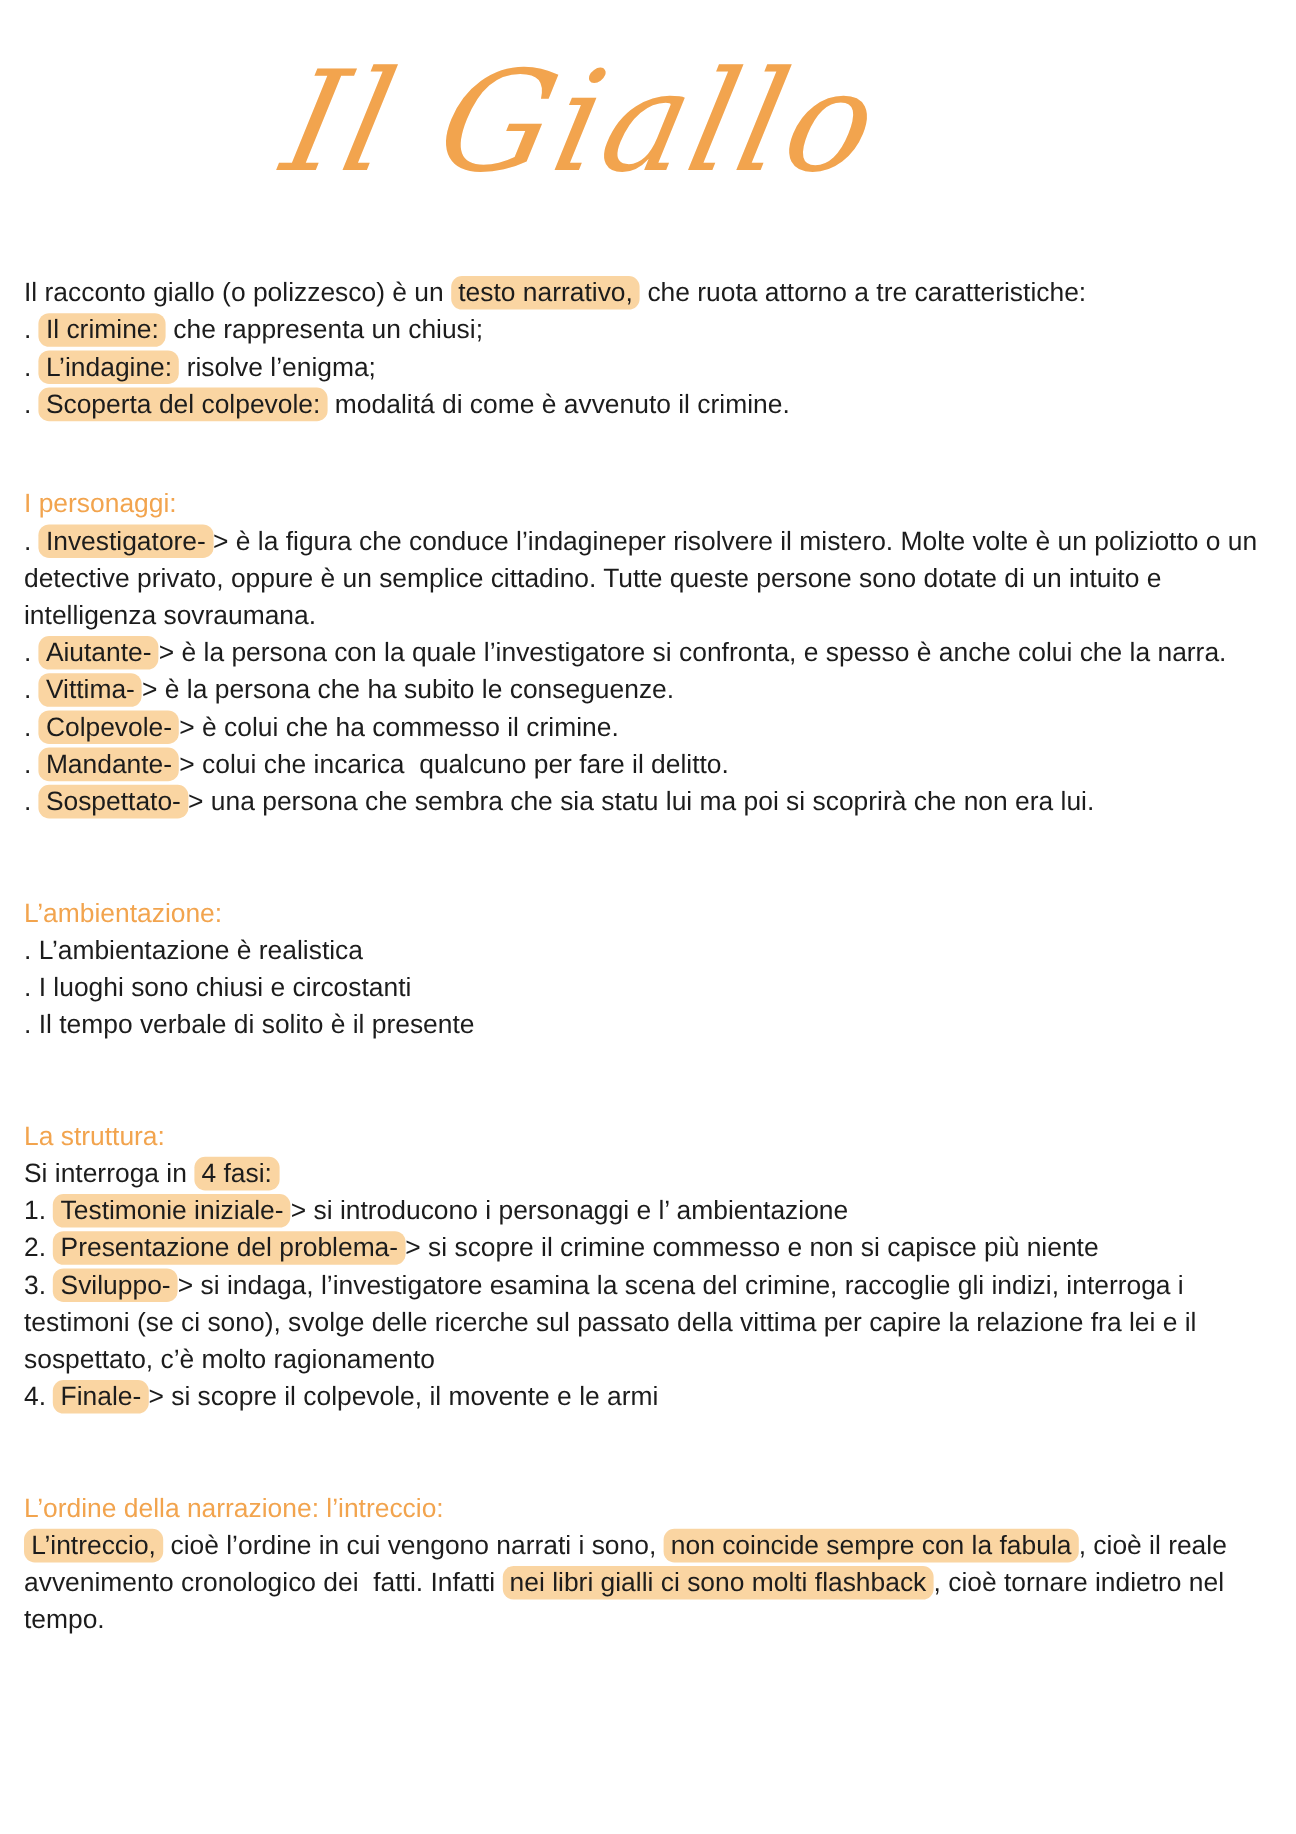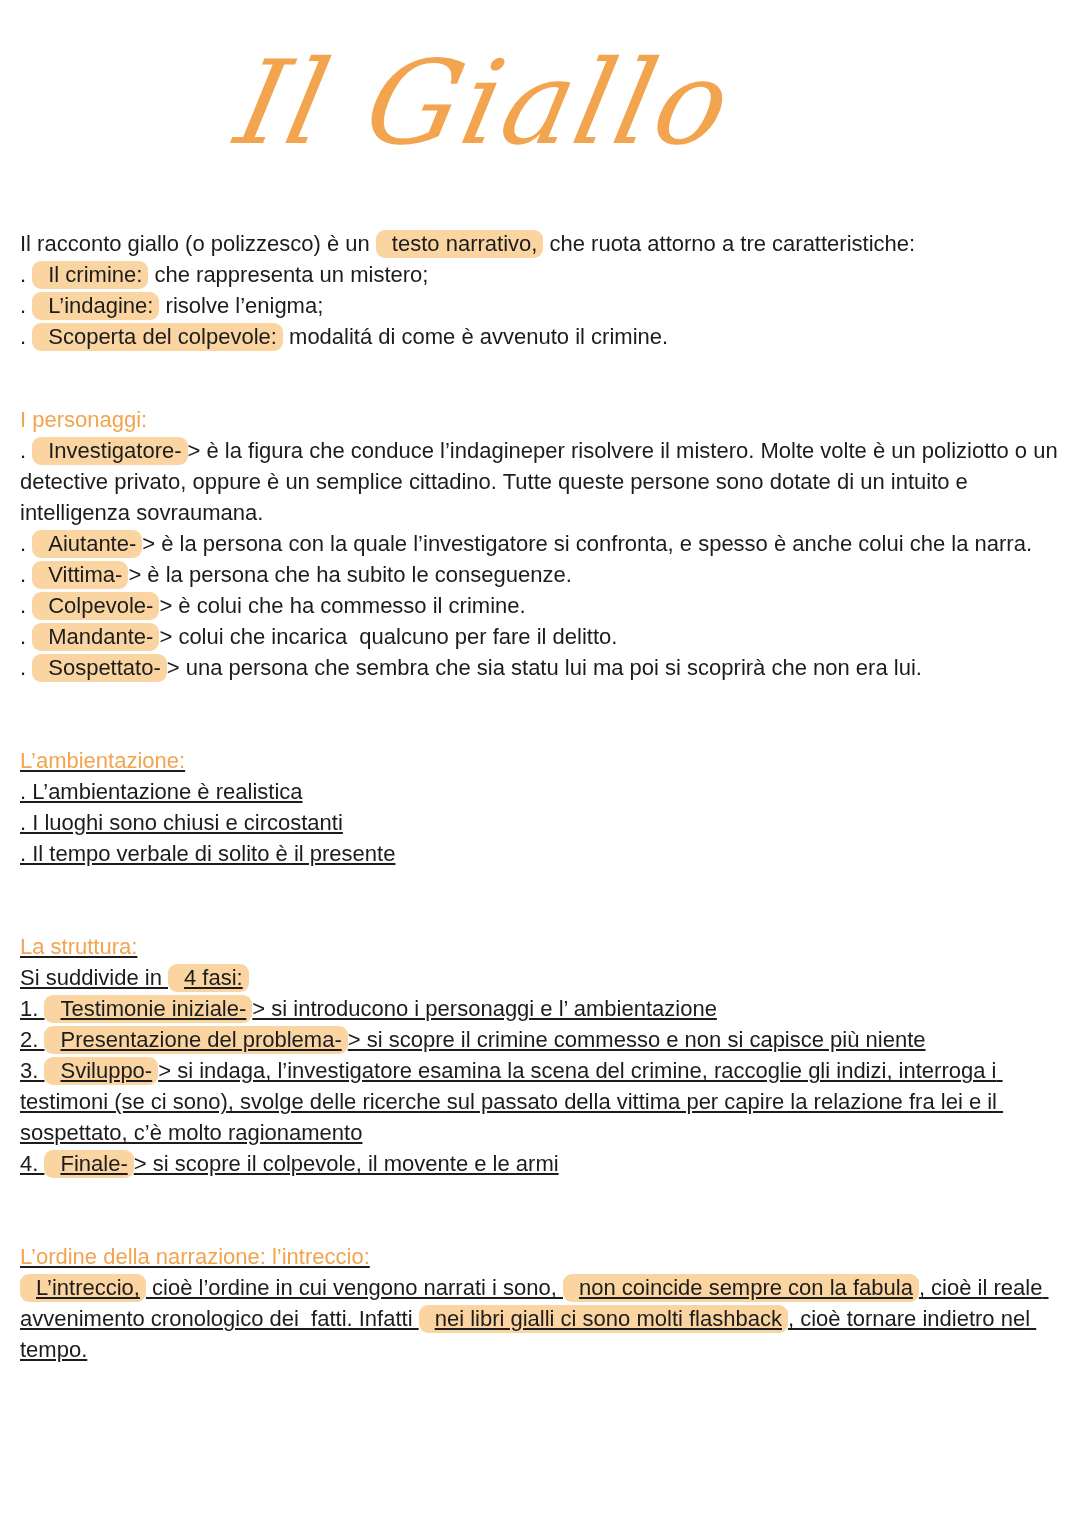--- a/index.html
+++ b/index.html
@@ -39,38 +39,38 @@
   h2{
     font-size:22px;
     line-height:31px;
     font-weight:400;
     color:var(--accent);
     margin:0;
   }
   .hl{
     background:var(--hl);
     border-radius:9px;
-    padding:1px 6px 2px 16px;
+    padding:1px 6px 2px 6px;
     box-decoration-break:clone;
     text-align:right;
     -webkit-box-decoration-break:clone;
   }
   .sec-characters{margin-top:52px;}
-  .sec-setting,.sec-structure,.sec-narration{margin-top:62px;text-decoration:underline;}
+  .sec-setting,.sec-structure,.sec-narration{margin-top:62px;}
 </style>
 </head>
 <body>
 
 <main>
 
   <h1>Il Giallo</h1>
 
   <section>
     <p><span>Il racconto giallo (o polizzesco) è un </span><span class="hl">testo narrativo,</span><span> che ruota attorno a tre caratteristiche:</span></p>
-    <p><span>. </span><span class="hl">Il crimine:</span><span> che rappresenta un mistero;</span></p>
+    <p><span>. </span><span class="hl">Il crimine:</span><span> che rappresenta un chiusi;</span></p>
     <p><span>. </span><span class="hl">L’indagine:</span><span> risolve l’enigma;</span></p>
     <p><span>. </span><span class="hl">Scoperta del colpevole:</span><span> modalitá di come è avvenuto il crimine.</span></p>
   </section>
 
   <section class="sec-characters">
     <h2>I personaggi:</h2>
     <p><span>. </span><span class="hl">Investigatore-</span><span>&gt; è la figura che conduce l’indagineper risolvere il mistero. Molte volte è un poliziotto o un detective privato, oppure è un semplice cittadino. Tutte queste persone sono dotate di un intuito e intelligenza sovraumana.</span></p>
     <p><span>. </span><span class="hl">Aiutante-</span><span>&gt; è la persona con la quale l’investigatore si confronta, e spesso è anche colui che la narra.</span></p>
     <p><span>. </span><span class="hl">Vittima-</span><span>&gt; è la persona che ha subito le conseguenze.</span></p>
     <p><span>. </span><span class="hl">Colpevole-</span><span>&gt; è colui che ha commesso il crimine.</span></p>
@@ -80,21 +80,21 @@
 
   <section class="sec-setting">
     <h2>L’ambientazione:</h2>
     <p>. L’ambientazione è realistica</p>
     <p>. I luoghi sono chiusi e circostanti</p>
     <p>. Il tempo verbale di solito è il presente</p>
   </section>
 
   <section class="sec-structure">
     <h2>La struttura:</h2>
-    <p><span>Si suddivide in </span><span class="hl">4 fasi:</span><span></span></p>
+    <p><span>Si interroga in </span><span class="hl">4 fasi:</span><span></span></p>
     <p><span>1. </span><span class="hl">Testimonie iniziale-</span><span>&gt; si introducono i personaggi e l’ ambientazione</span></p>
     <p><span>2. </span><span class="hl">Presentazione del problema-</span><span>&gt; si scopre il crimine commesso e non si capisce più niente</span></p>
     <p><span>3. </span><span class="hl">Sviluppo-</span><span>&gt; si indaga, l’investigatore esamina la scena del crimine, raccoglie gli indizi, interroga i testimoni (se ci sono), svolge delle ricerche sul passato della vittima per capire la relazione fra lei e il sospettato, c’è molto ragionamento</span></p>
     <p><span>4. </span><span class="hl">Finale-</span><span>&gt; si scopre il colpevole, il movente e le armi</span></p>
   </section>
 
   <section class="sec-narration">
     <h2>L’ordine della narrazione: l’intreccio:</h2>
     <p><span class="hl">L’intreccio,</span><span> cioè l’ordine in cui vengono narrati i sono, </span><span class="hl">non coincide sempre con la fabula</span><span>, cioè il reale avvenimento cronologico dei  fatti. Infatti </span><span class="hl">nei libri gialli ci sono molti flashback</span><span>, cioè tornare indietro nel tempo.</span></p>
   </section>

